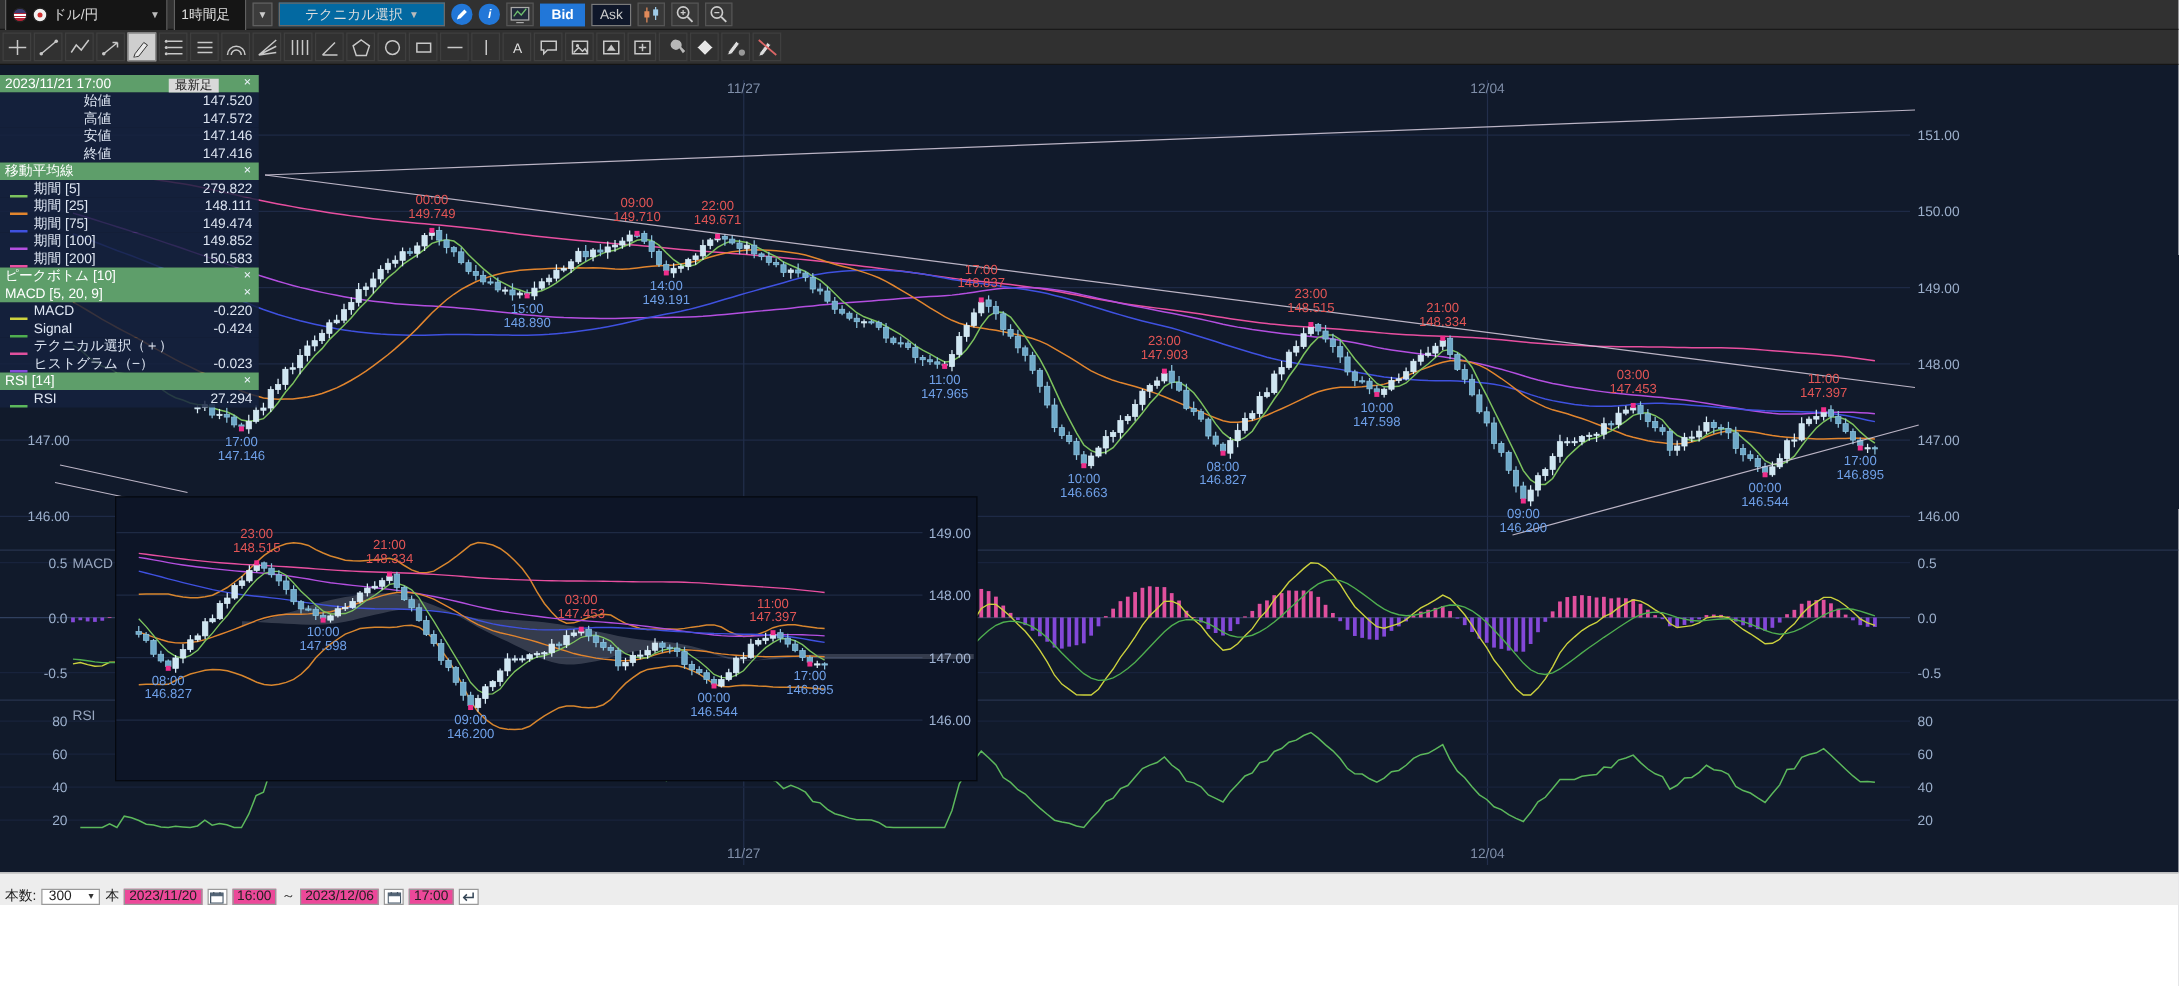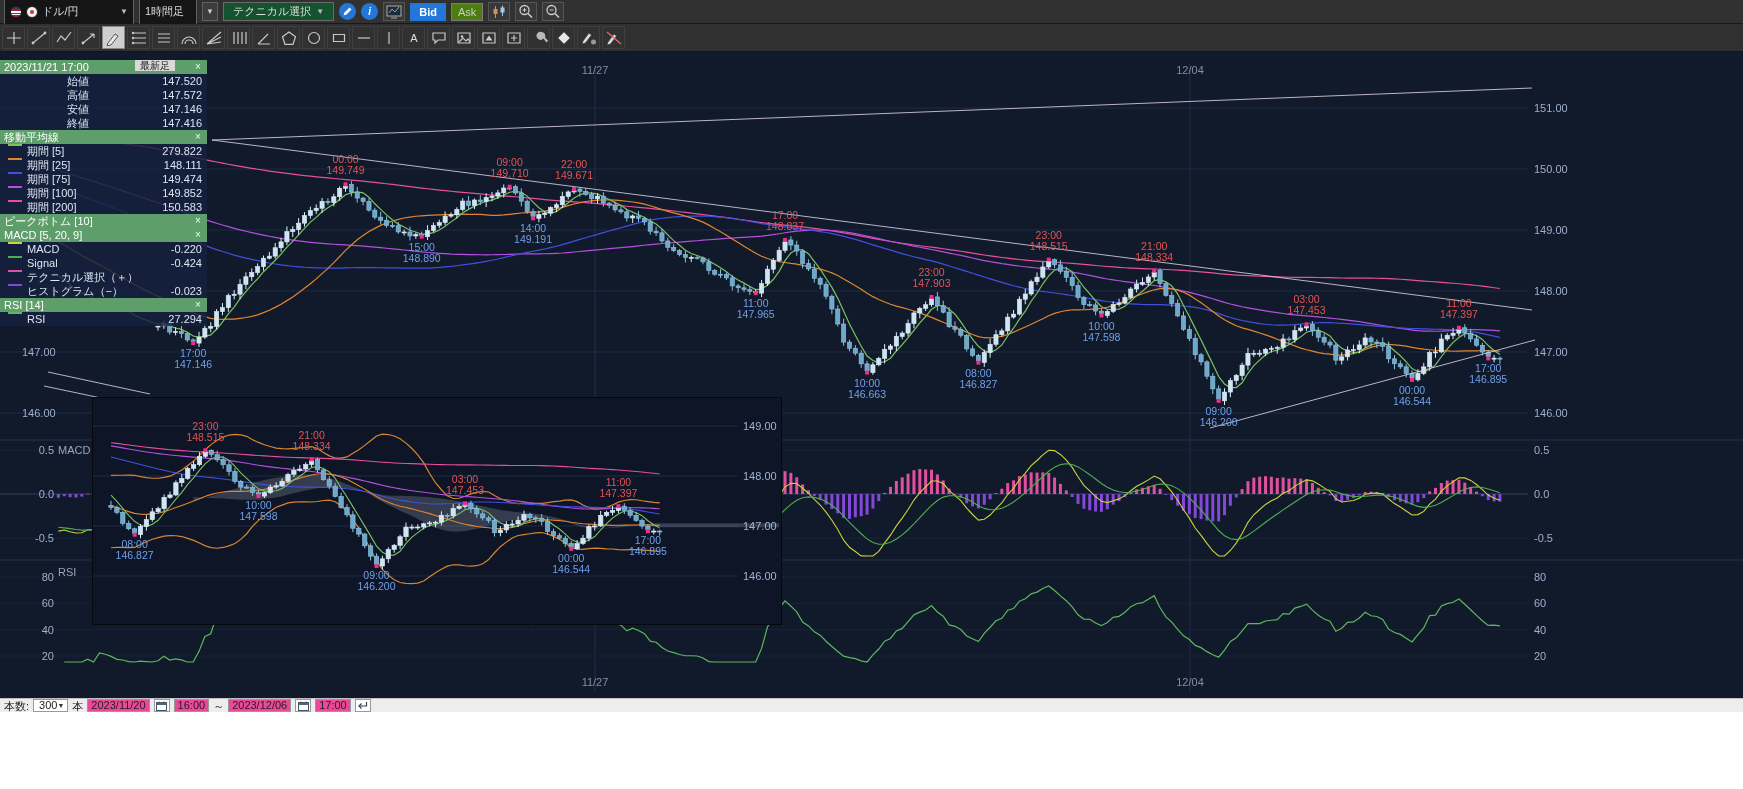--- a/index.html
+++ b/index.html
@@ -5,54 +5,54 @@
 *{margin:0;padding:0;box-sizing:border-box}
 body{font-family:"Liberation Sans","DejaVu Sans",sans-serif;background:#fff;}
 #app{position:relative;width:1743px;height:789px;background:#fff;overflow:hidden;font-size:11px}
 
 .tb1{position:absolute;left:0;top:0;width:100%;height:24px;background:#313131;border-bottom:1px solid #191919;display:flex;align-items:center;padding:0 4px;gap:5px;color:#ddd}
 .selbox{display:flex;align-items:center;gap:4px;height:19px;background:#151515;border:1px solid #606060;padding:16px 5px}
 .selbox .caret{margin-left:auto;font-size:8px;color:#bbb}
 .pairbox{width:130px}
 .tfbox{width:58px}
 .caretbtn{width:16px;height:19px;background:#3c3c3c;border:1px solid #606060;font-size:8px;display:flex;align-items:center;justify-content:center;color:#ccc}
-.btn{height:19px;background:#14532d;border:1px solid #6a6a6a;display:flex;align-items:center;gap:5px;padding:0 9px;color:#ddd}
+.btn{height:19px;background:#0369a1;border:1px solid #6a6a6a;display:flex;align-items:center;gap:5px;padding:0 20px;color:#ddd}
 .btn .caret{font-size:8px;color:#bbb}
 .circ{width:17px;height:17px;border-radius:50%;background:#2277d8;color:#fff;display:flex;align-items:center;justify-content:center;font-size:11px;flex:none}
 .circ.i{font-style:italic;font-weight:bold;font-size:10px}
 .iconbtn{width:22px;height:19px;display:flex;align-items:center;justify-content:center;background:#383838;border:1px solid #555}
 .bid{background:#2277d8;border:1px solid #2277d8;color:#fff;height:18px;padding:0 8px;display:flex;align-items:center;font-weight:bold}
-.ask{background:#4d7c0f;border:1px solid #7a7a7a;color:#ccc;height:18px;padding:0 6px;display:flex;align-items:center}
+.ask{background:#0f172a;border:1px solid #7a7a7a;color:#ccc;height:18px;padding:0 6px;display:flex;align-items:center}
 .flag{width:12px;height:12px;border-radius:50%;flex:none;border:1px solid #222}
 .flag.us{background:linear-gradient(180deg,#3c3b6e 0 34%,#b22234 34% 45%,#fff 45% 56%,#b22234 56% 67%,#fff 67% 78%,#b22234 78% 100%)}
 .flag.jp{background:#f2f2f2;position:relative}
 .flag.jp::after{content:"";position:absolute;inset:3px;background:#d03030;border-radius:50%}
 
 .tb2{position:absolute;top:24px;left:0;width:100%;height:28px;background:#303030;border-bottom:1px solid #141414;display:flex;align-items:center;padding:0 2px;gap:2px}
 .tool{width:23px;height:23px;display:flex;align-items:center;justify-content:center;background:#313131;border:1px solid #3f3f3f}
 .tool.active{background:#cfcfcf;border-color:#8a8a8a}
 
 #chart{position:absolute;top:52px;left:0;width:1743px;height:646px;background:#111a2b;overflow:hidden}
 #main-svg{position:absolute;left:0;top:0}
 #inset{position:absolute;left:92px;top:345px;width:690px;height:228px;background:#0d1527;border:1px solid #05080f;z-index:3}
 
 #info-panel{position:absolute;left:0;top:8px;width:207px;z-index:5}
-.prow{height:14px;display:flex;align-items:flex-start;background:rgba(22,33,62,0.84);padding:0 5px 0 8px;color:#dde5f2;font-size:11px;line-height:14px;white-space:nowrap}
+.prow{height:14px;display:flex;align-items:flex-end;background:rgba(22,33,62,0.84);padding:0 5px 0 8px;color:#dde5f2;font-size:11px;line-height:14px;white-space:nowrap}
 .prow.header{background:#5e9e6a;color:#fff;padding:0 4px}
 .htxt{flex:1}
 .latest{background:#d9d9d9;color:#222;font-size:10px;line-height:11px;padding:0 5px;margin-right:18px}
 .x{width:10px;text-align:center;color:#f0f4ff;font-size:10px}
 .sw{width:14px;height:2px;margin-right:5px;flex:none}
 .lbl{flex:1}
 .prow.ohlc .lbl{padding-left:40px}
 
-.bb{position:absolute;top:698px;left:0;width:100%;height:14px;background:#ededed;border-top:1px solid #c0c0c0;display:flex;align-items:flex-start;gap:4px;padding:0 4px;color:#222;overflow:hidden}
+.bb{position:absolute;top:698px;left:0;width:100%;height:26px;background:#ededed;border-top:1px solid #c0c0c0;display:flex;align-items:flex-end;gap:4px;padding:0 4px;color:#222;overflow:hidden}
 .bbl{white-space:nowrap}
 .bbox{background:#ec4899;border:1px solid #999;height:13px;line-height:11px;padding:0 3px;white-space:nowrap}
-.bbsel{background:#fff;border:1px solid #999;height:13px;line-height:11px;padding:0 3px 0 5px;display:flex;align-items:center;gap:0}
+.bbsel{background:#fff;border:1px solid #999;height:13px;line-height:11px;padding:0 3px 0 5px;display:flex;align-items:center;gap:12px}
 .mini{font-size:7px;color:#333}
 .cal,.jump{display:flex;align-items:center;justify-content:center;width:16px;height:13px;background:#fff;border:1px solid #999;flex:none}
 </style>
 </head>
 <body>
 
 <div id="app">
 
   <div class="tb1">
     <div class="selbox pairbox">

